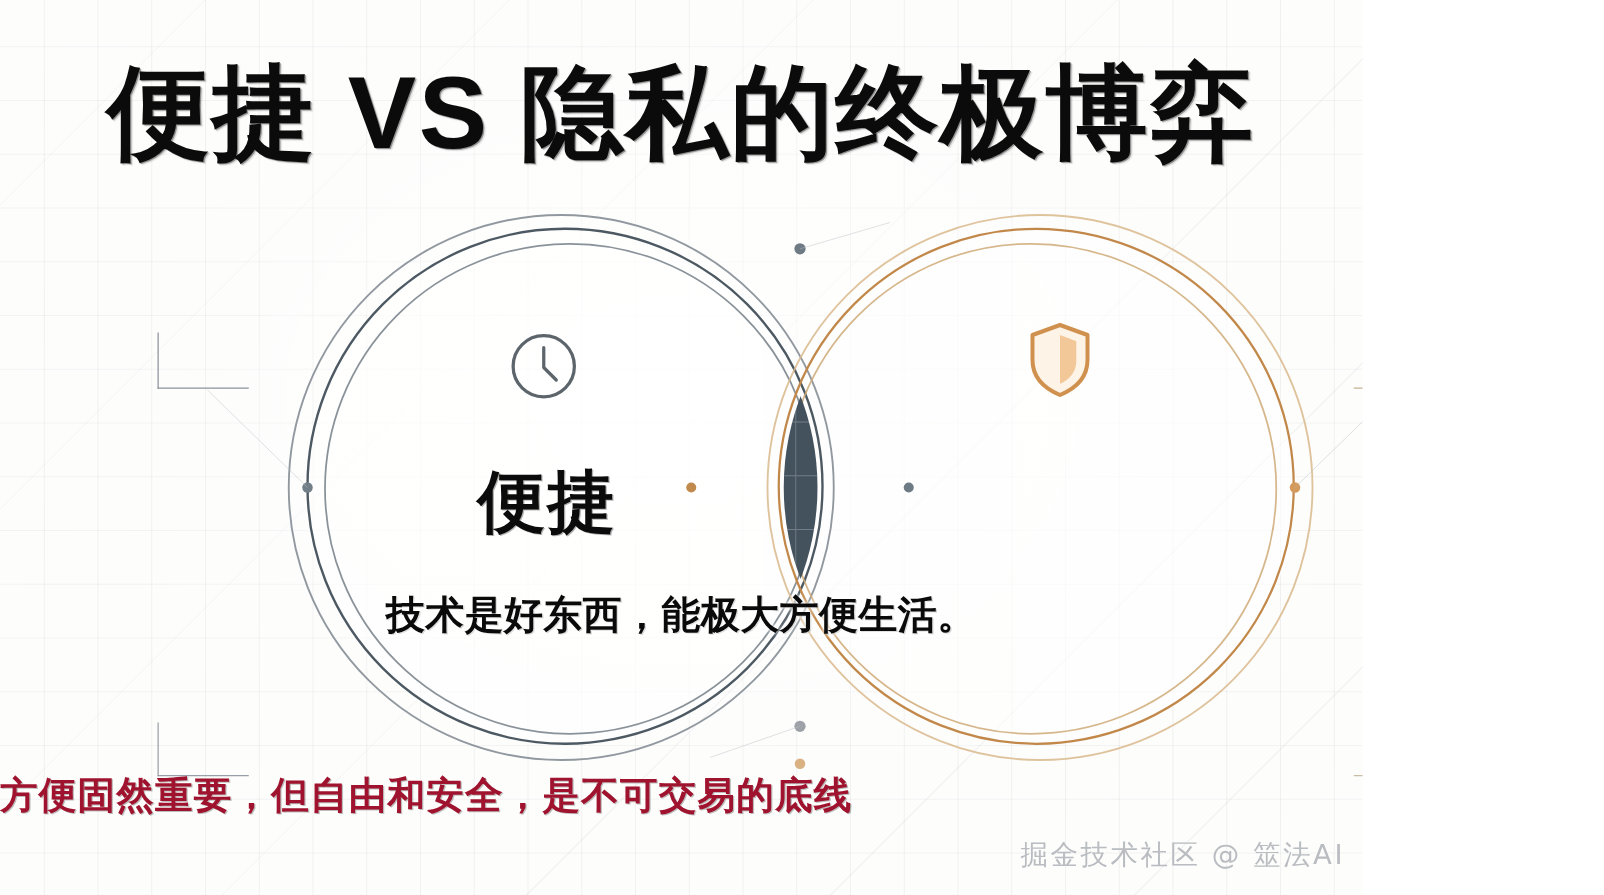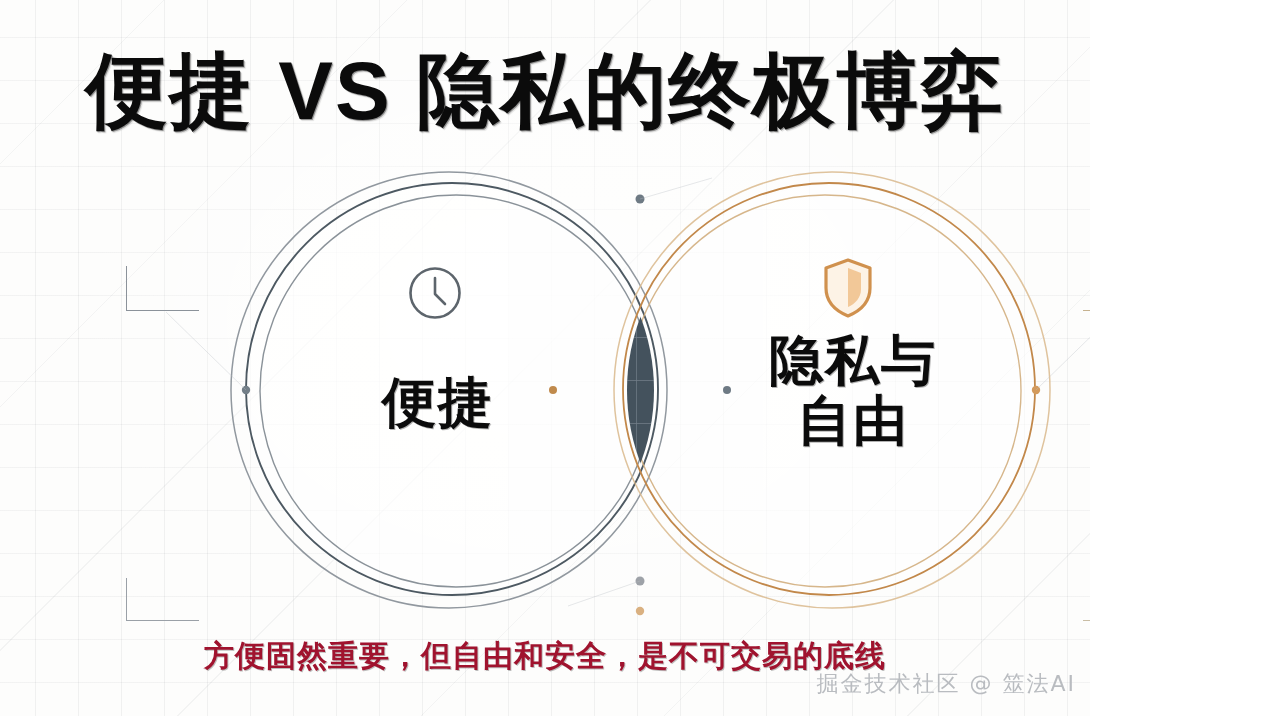--- a/index.html
+++ b/index.html
@@ -133,22 +133,22 @@
     text-shadow:
       0 0 3px rgba(255,255,255,0.95),
       0 0 6px rgba(255,255,255,0.85),
       1px 1px 0 rgba(0,0,0,0.25);
   }
   .body-line { display: block; }
 
   .tagline {
     position: absolute;
     left: 0; right: 0;
-    top: 636px;
-    text-align: center;
+    top: 616px;
+    text-align: left;
     font-size: 30px;
     font-weight: 900;
     letter-spacing: 1px;
     color: #a0132e;
     text-shadow: 1px 1px 0 rgba(0,0,0,0.25);
   }
 
   .watermark {
     position: absolute;
     right: 14px;
@@ -248,23 +248,22 @@
   <div class="icon-wrap icon-shield">
     <svg width="56" height="64" viewBox="0 0 56 64" xmlns="http://www.w3.org/2000/svg">
       <path d="M28 4 L50 12 L50 32 C50 46 40 55 28 60 C16 55 6 46 6 32 L6 12 Z" fill="#fdf3e6" stroke="#d0914e" stroke-width="3.2" stroke-linejoin="round"></path>
       <path d="M28 12 L41 17 L41 33 C41 42 35 48 28 51 Z" fill="#f0c08a" opacity="0.85"></path>
     </svg>
   </div>
 
   <div class="title">便捷 VS 隐私的终极博弈</div>
 
   <div class="label label-left">便捷</div>
-  <div class="label label-right">隐私与
-自由</div>
 
   <div class="body-text">
+    <span class="body-line">技术是好东西，能极大方便生活。</span>
   </div>
 
   <div class="tagline">方便固然重要，但自由和安全，是不可交易的底线</div>
 
   <div class="watermark">掘金技术社区 @ 筮法AI</div>
 
 </div>
 
 </body></html>

